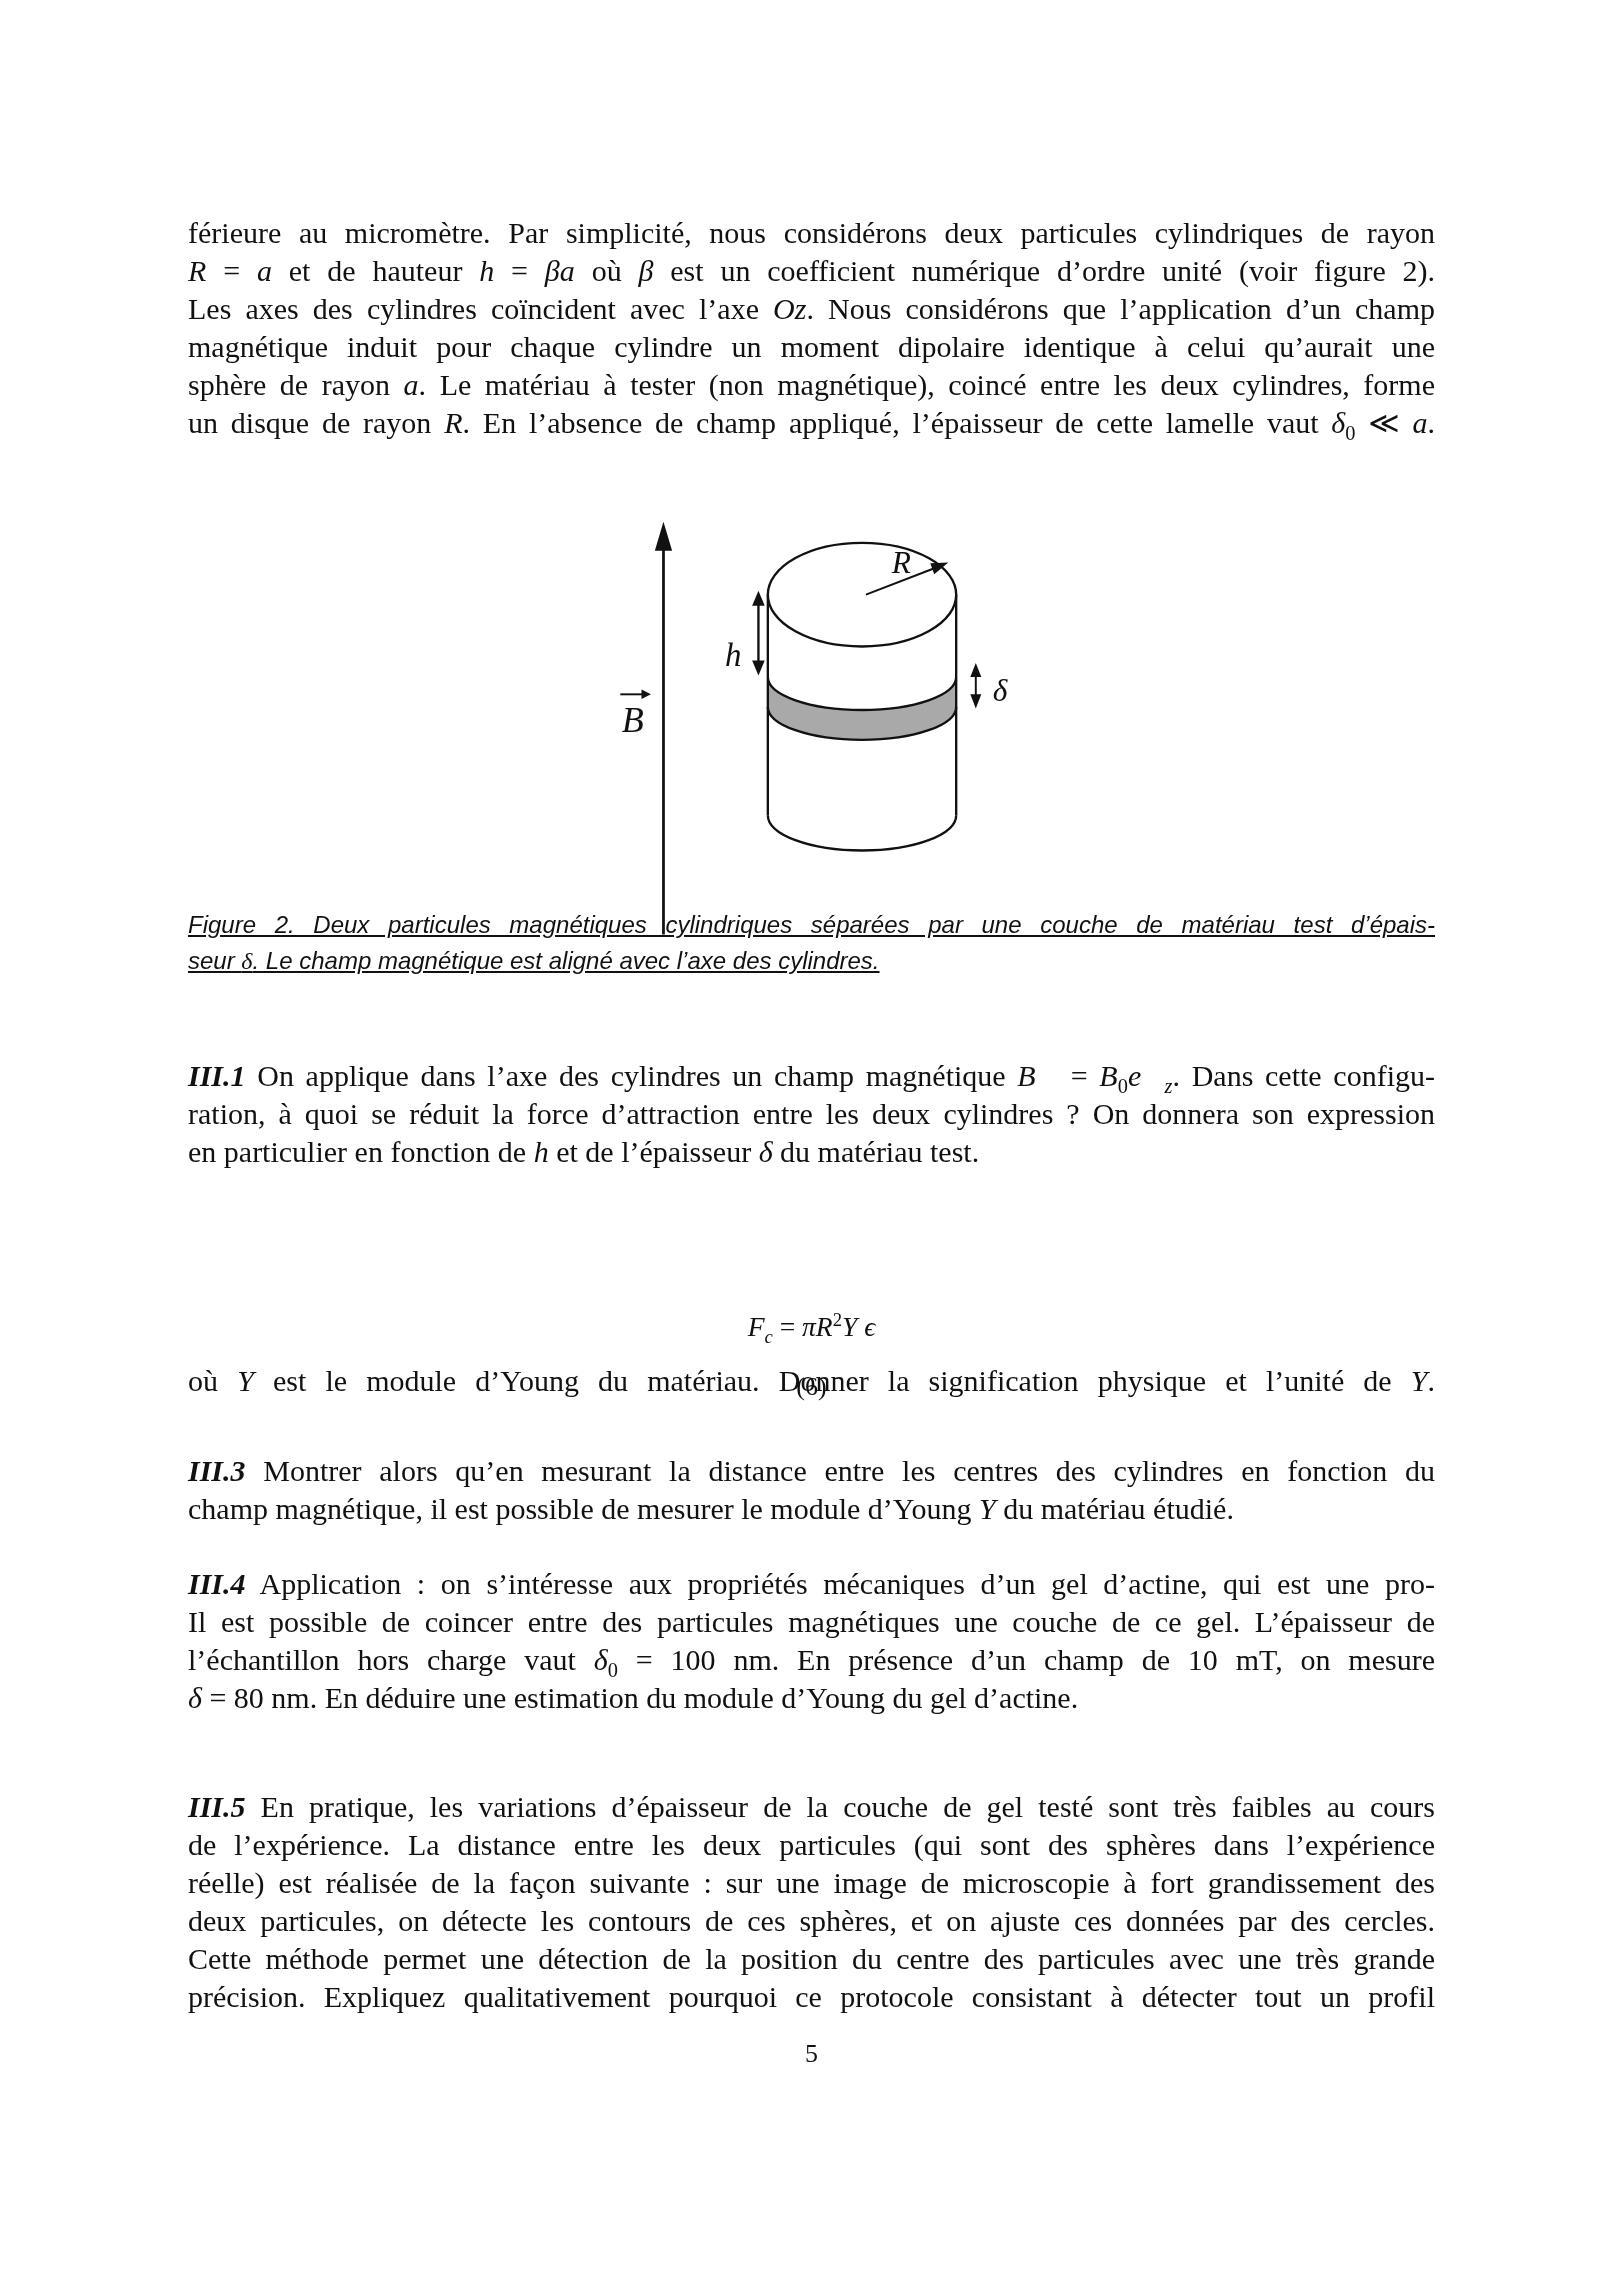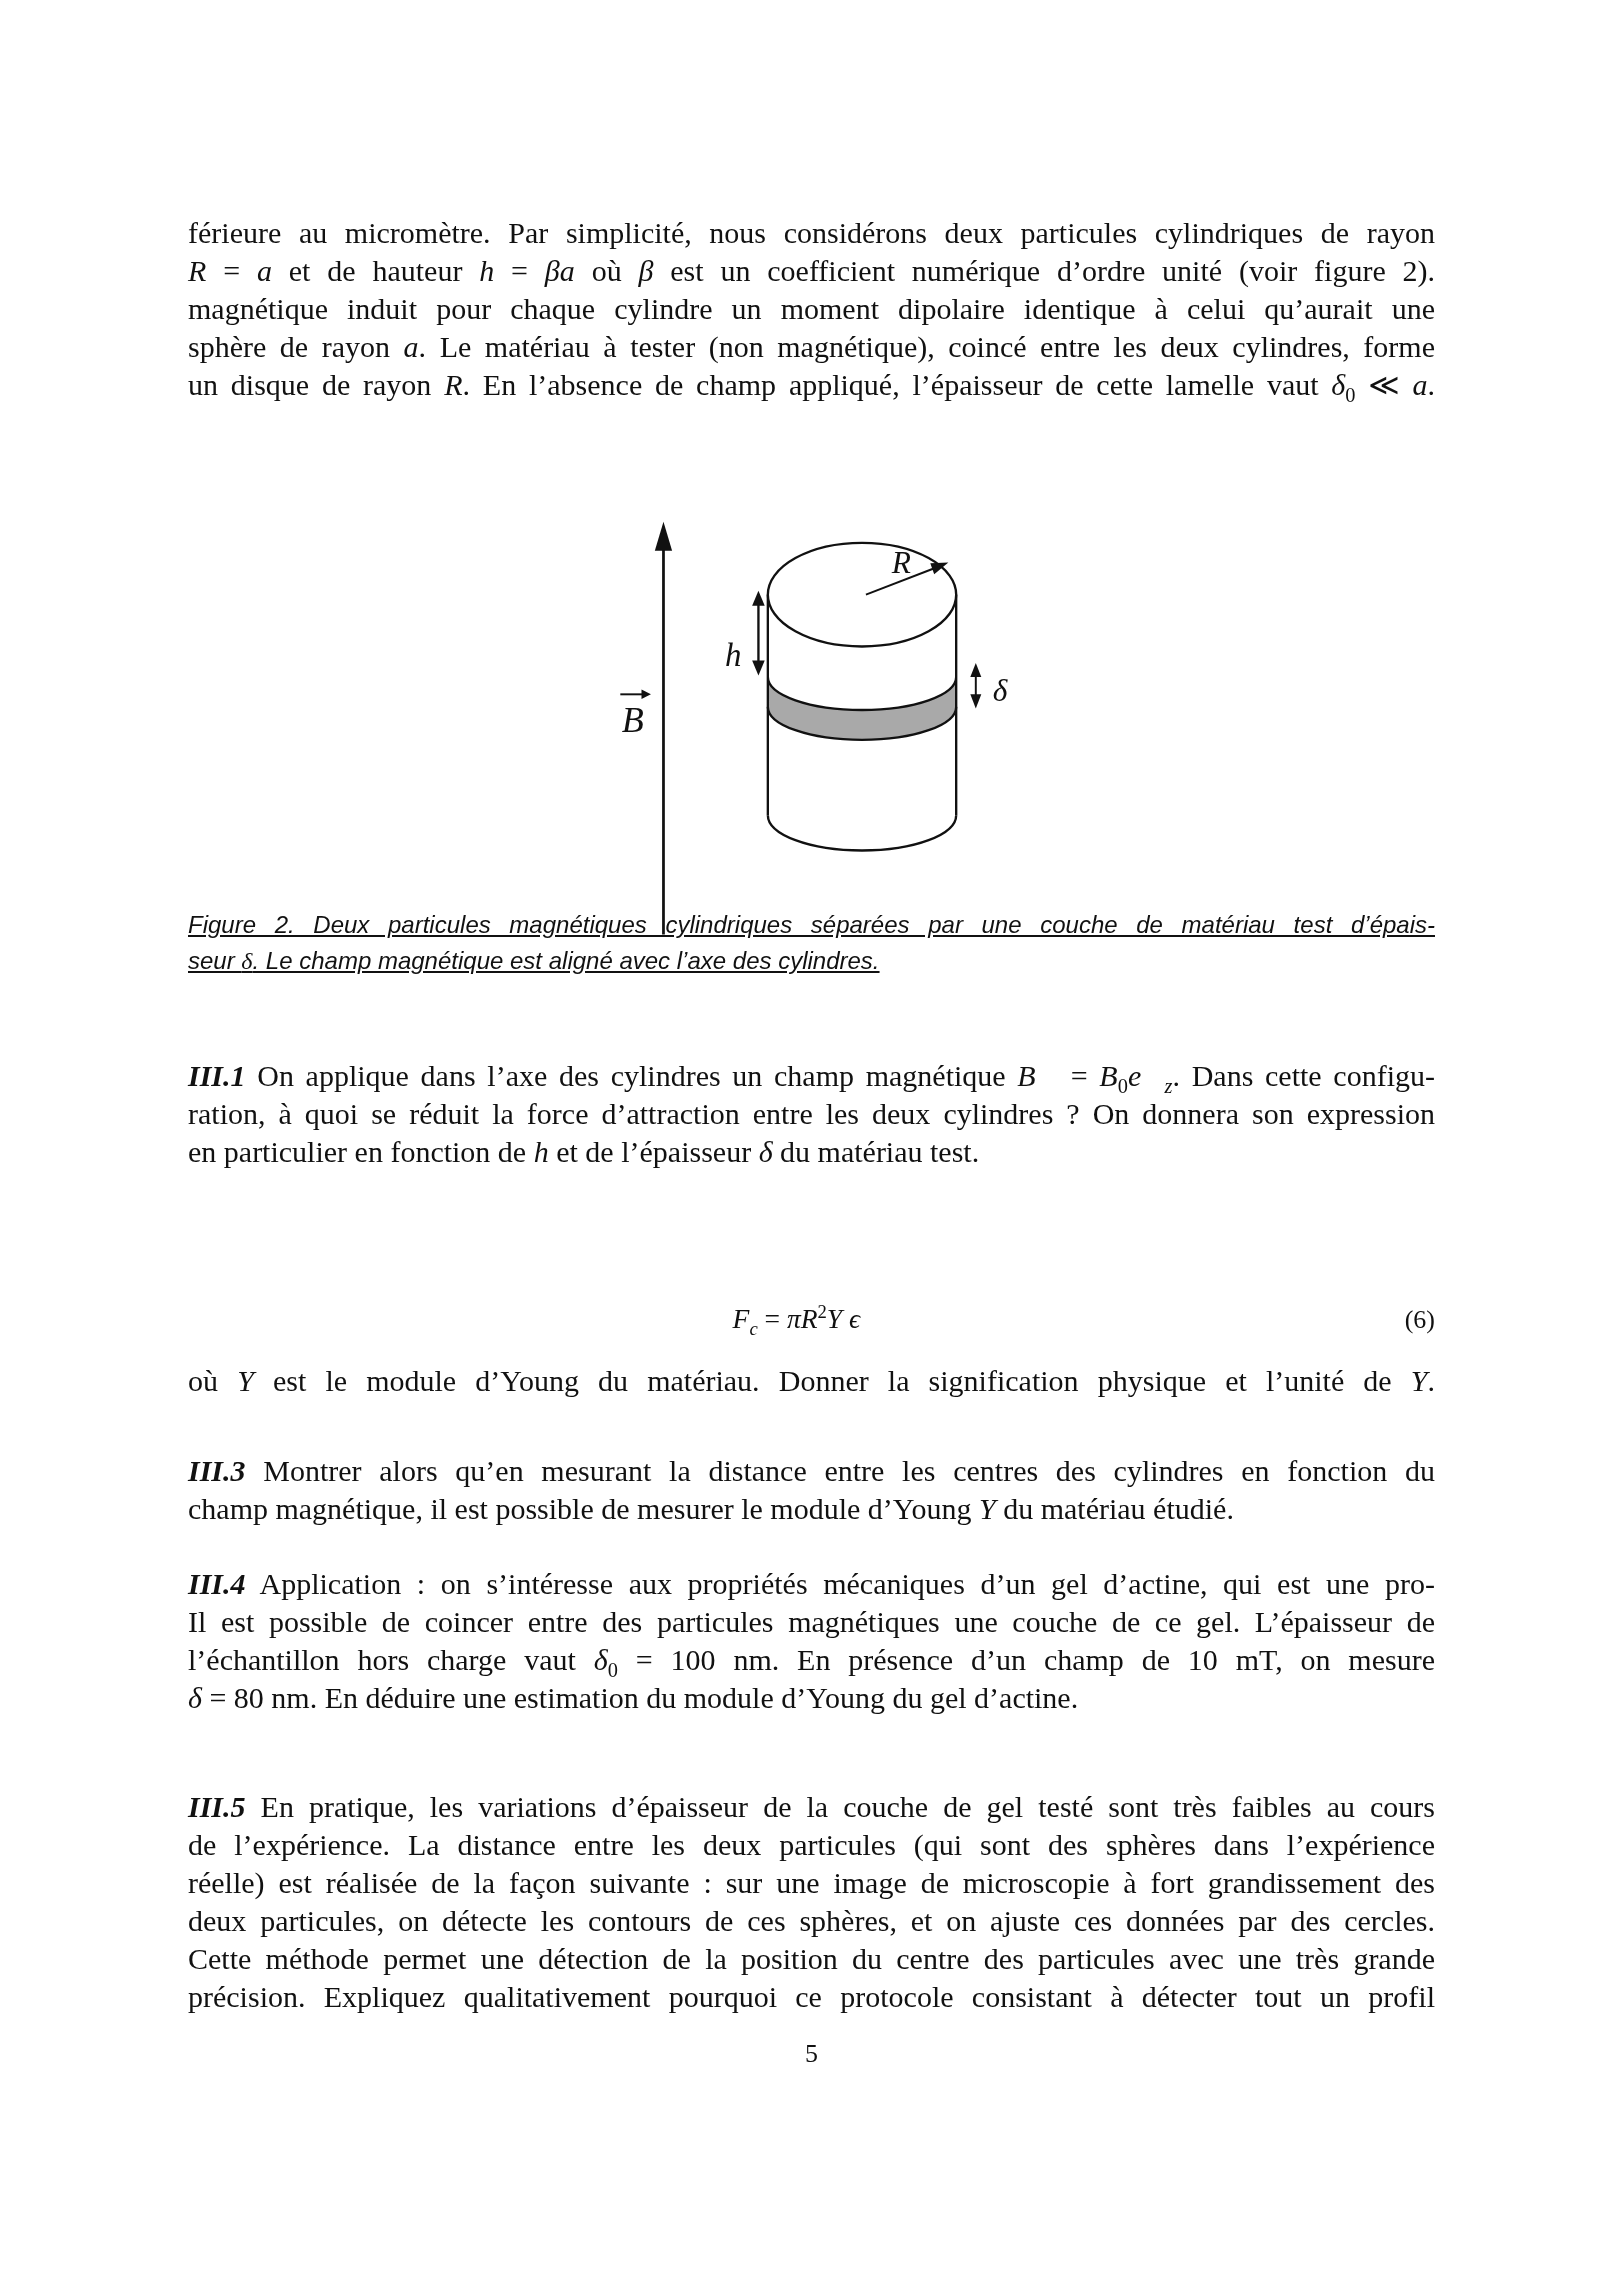--- a/index.html
+++ b/index.html
@@ -8,35 +8,36 @@
   .col{position:absolute;left:188px;width:1247px;}
   .line{font-size:30px;line-height:38px;height:38px;text-align:justify;}
   .line.just{text-align-last:justify;}
   .line b{font-weight:bold;font-style:italic;}
   .line i, .eq i{font-style:italic;}
   sub{font-size:68%;}
   sup{font-size:68%;}
   .caption .line{font-family:"Liberation Sans",sans-serif;font-style:italic;
                  font-size:24px;line-height:36px;height:36px;text-decoration:underline;}
   .caption .line i{font-family:"Liberation Serif",serif;}
-  .eqrow{position:absolute;left:188px;width:1247px;display:flex;align-items:center;}
+  .eqrow{position:absolute;left:188px;width:1247px;display:flex;align-items:center;flex-direction:column;}
   .eq{flex:1;text-align:center;font-size:27.5px;line-height:50px;}
   .eqnum{font-size:26px;line-height:50px;}
   .pageno{position:absolute;left:188px;width:1247px;text-align:center;
           font-size:26px;line-height:31px;}
   svg text{font-family:"Liberation Serif",serif;font-style:italic;fill:#111;}
 </style>
 </head>
 <body>
 
 <div class="page">
 
   <div class="col" style="top:214px">
     <div class="line just">férieure au micromètre. Par simplicité, nous considérons deux particules cylindriques de rayon</div>
     <div class="line just"><i>R</i> = <i>a</i> et de hauteur <i>h</i> = <i>βa</i> où <i>β</i> est un coefficient numérique d’ordre unité (voir figure 2).</div>
+    <div class="line just">Les axes des cylindres coïncident avec l’axe <i>Oz</i>. Nous considérons que l’application d’un champ</div>
     <div class="line just">magnétique induit pour chaque cylindre un moment dipolaire identique à celui qu’aurait une</div>
     <div class="line just">sphère de rayon <i>a</i>. Le matériau à tester (non magnétique), coincé entre les deux cylindres, forme</div>
     <div class="line just">un disque de rayon <i>R</i>. En l’absence de champ appliqué, l’épaisseur de cette lamelle vaut <i>δ</i><sub>0</sub> ≪ <i>a</i>.</div>
   </div>
 
   <svg style="position:absolute;left:573px;top:495px" width="487" height="463" viewBox="730 630 620 590" xmlns="http://www.w3.org/2000/svg">
 
     <line x1="845" y1="1190" x2="845" y2="696" stroke="#111" stroke-width="3.5"></line>
     <polygon points="845,664 834,701 856,701" fill="#111"></polygon>
     <text x="806" y="932" font-size="46" text-anchor="middle">B</text>

